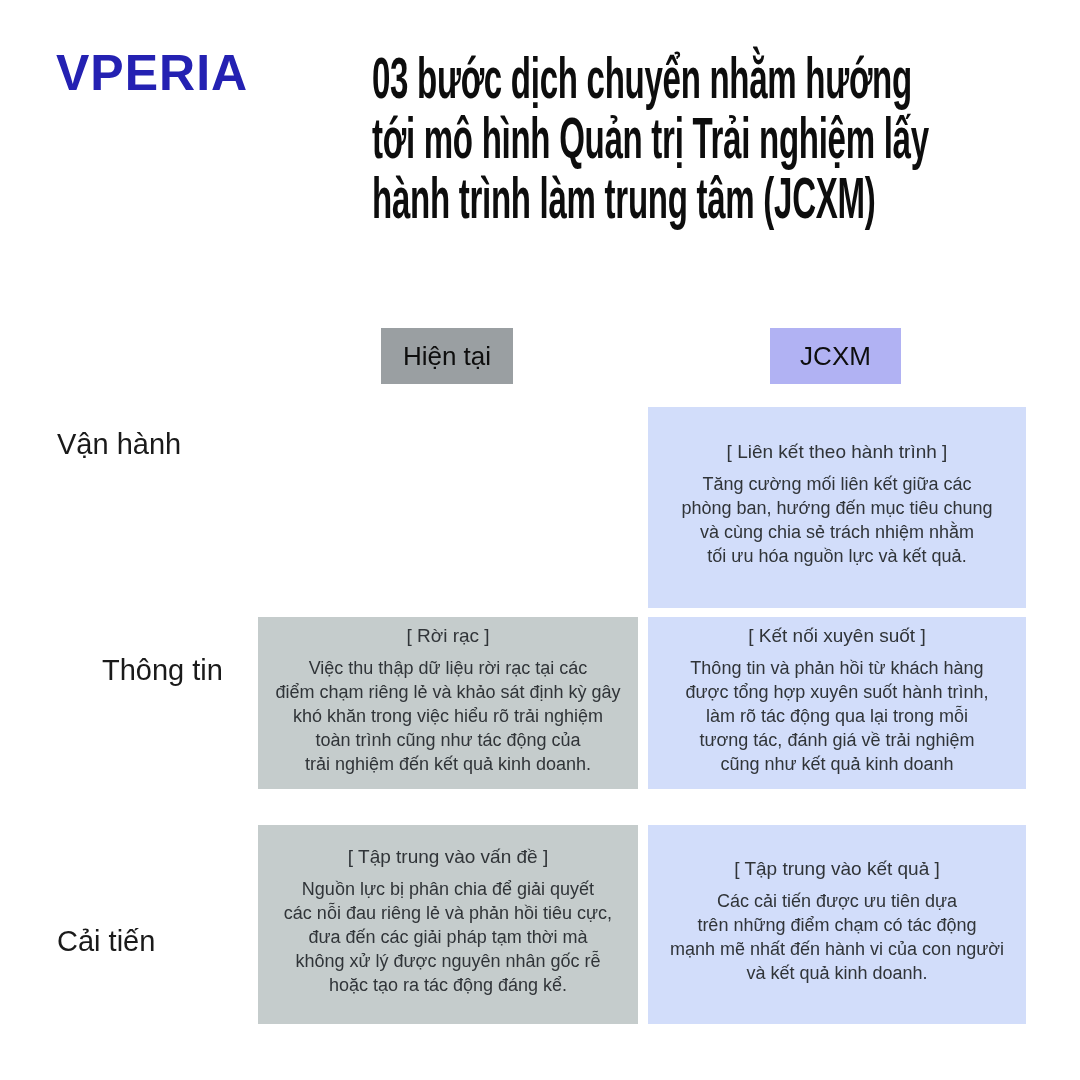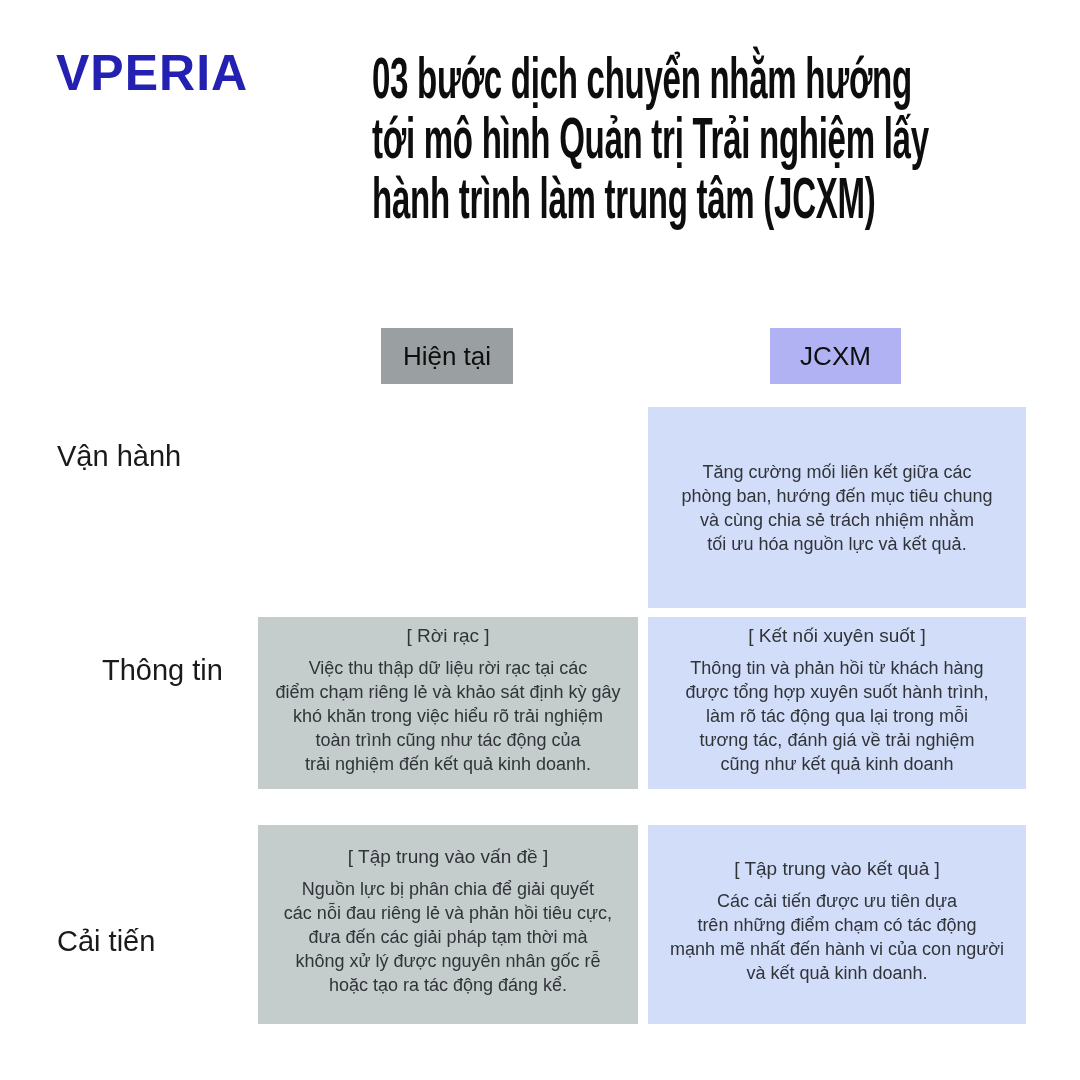--- a/index.html
+++ b/index.html
@@ -54,21 +54,21 @@
   .badge-jcxm    { left: 770px; width: 131px; background: var(--jcxm-badge, #b1b2f3); }
 
   .row-label {
     position: absolute;
     left: 57px;
     width: 190px;
     font-size: 29px;
     color: var(--label-text, #1a1a1a);
     white-space: nowrap;
   }
-  .row-label-0 { top: 440px; }
+  .row-label-0 { top: 428px; }
   .row-label-1 { top: 654px; margin-left: 45px; }
   .row-label-2 { top: 880px; margin-top: 45px; }
 
   .cell {
     position: absolute;
     display: flex;
     flex-direction: column;
     align-items: center;
     justify-content: center;
     text-align: center;
@@ -105,20 +105,21 @@
 hành trình làm trung tâm (JCXM)</h1>
 
   <div class="badge badge-current">Hiện tại</div>
   <div class="badge badge-jcxm">JCXM</div>
 
   <div class="row-label row-label-0">Vận hành</div>
   <div class="row-label row-label-1">Thông tin</div>
   <div class="row-label row-label-2">Cải tiến</div>
 
   <div class="cell r0 c1">
+    <div class="cell-tag">[ Liên kết theo hành trình ]</div>
     <div class="cell-body">Tăng cường mối liên kết giữa các
 phòng ban, hướng đến mục tiêu chung
 và cùng chia sẻ trách nhiệm nhằm
 tối ưu hóa  nguồn lực và kết quả.</div>
   </div>
 
   <div class="cell r1 c0">
     <div class="cell-tag">[ Rời rạc ]</div>
     <div class="cell-body">Việc thu thập dữ liệu rời rạc tại các
 điểm chạm riêng lẻ và khảo sát định kỳ gây

